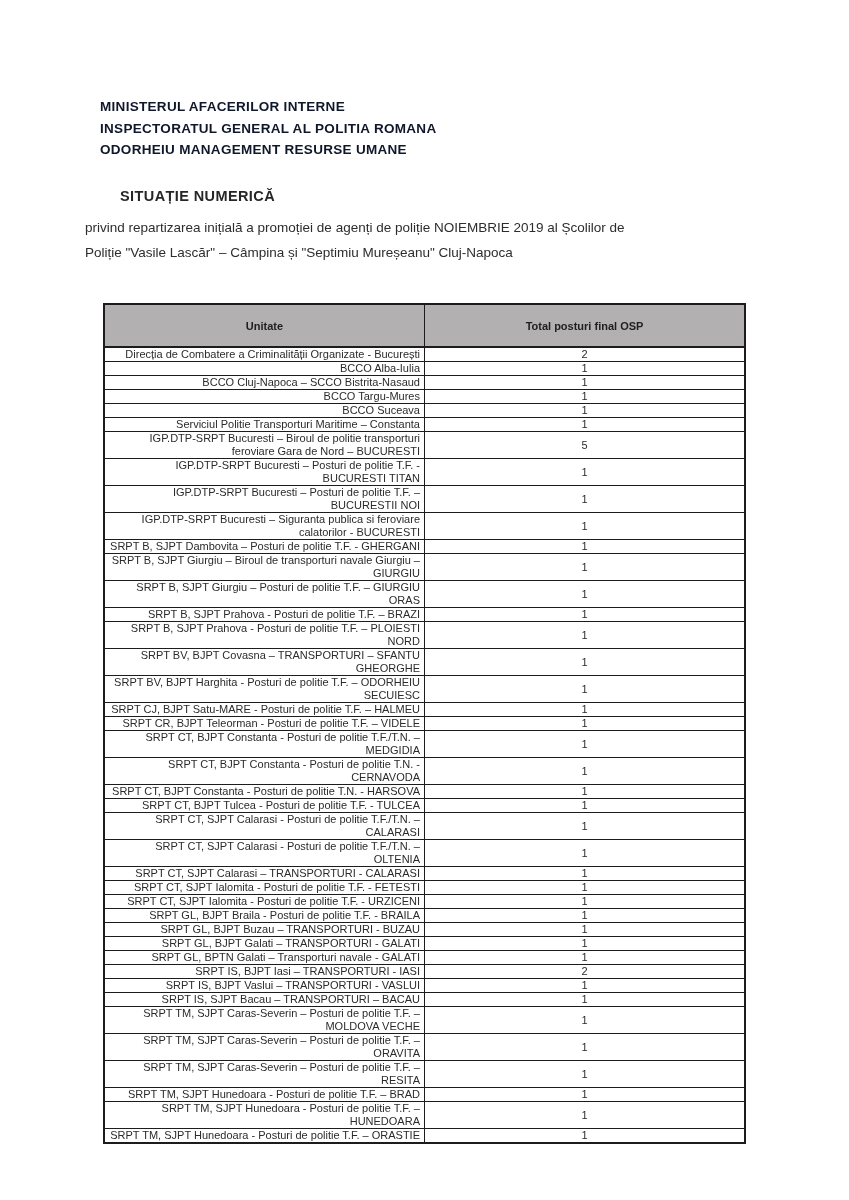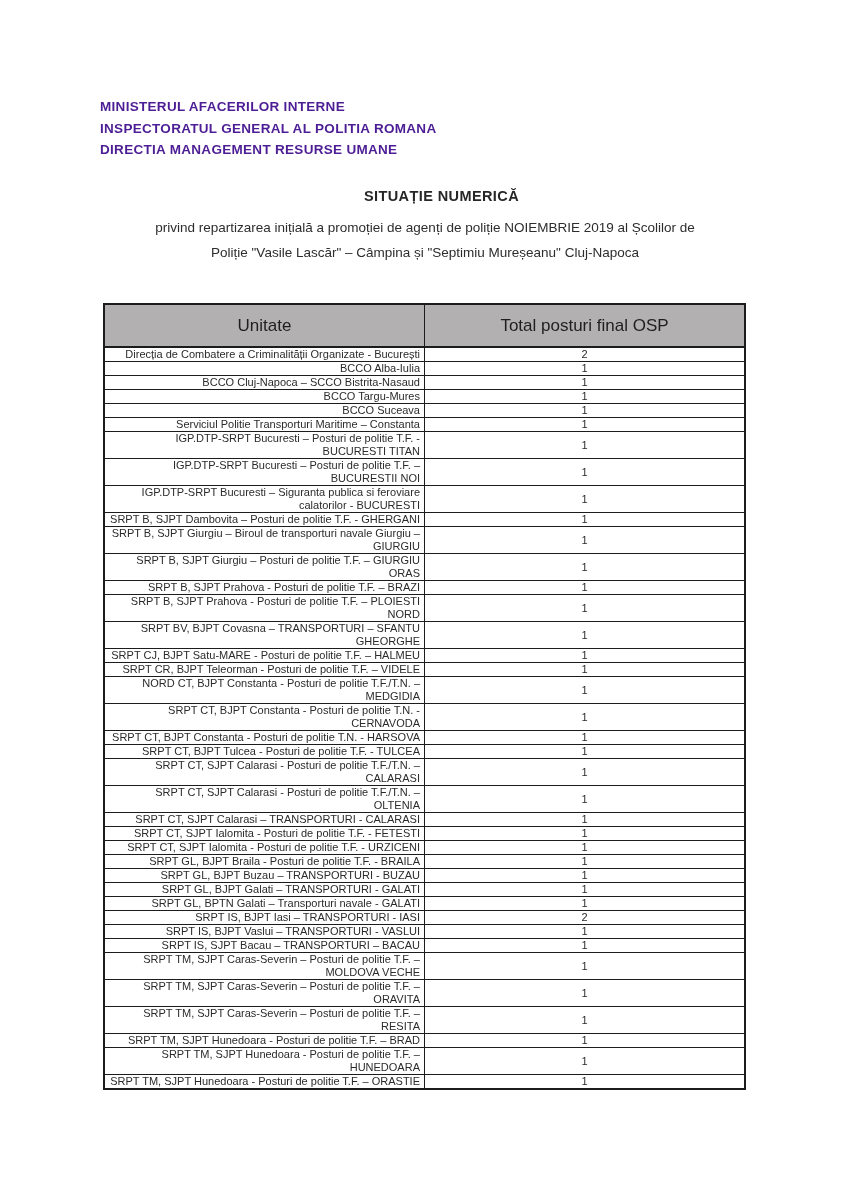--- a/index.html
+++ b/index.html
@@ -19,40 +19,38 @@
   .org-block {
     position: absolute;
     left: 100px;
     top: 96px;
   }
   .org-line {
     font-weight: bold;
     font-size: 13.5px;
     line-height: 21.5px;
     letter-spacing: 0.3px;
-    color: #4c1d95;
+    color: #0f172a;
     white-space: nowrap;
   }
   .doc-title {
     position: absolute;
     left: 120px;
     top: 188px;
     width: 643px;
-    text-align: center;
     font-weight: bold;
     font-size: 14.5px;
     letter-spacing: 0.4px;
     color: #262626;
   }
   .doc-subtitle {
     position: absolute;
     left: 85px;
     top: 215px;
     width: 680px;
-    text-align: center;
     font-size: 13.5px;
     line-height: 25px;
     color: #2d2d2d;
   }
   table.alloc {
     position: absolute;
     left: 103px;
     top: 303px;
     width: 643px;
     border-collapse: collapse;
@@ -60,22 +58,22 @@
   }
   table.alloc, table.alloc th, table.alloc td {
     border: 1px solid #1c1c1c;
   }
   table.alloc {
     border: 2px solid #1c1c1c;
   }
   table.alloc th {
     background: #b2b0b0;
     height: 39px;
-    font-weight: normal;
-    font-size: 17px;
+    font-weight: bold;
+    font-size: 11px;
     color: #1f1f1f;
     text-align: center;
     border-bottom: 2px solid #1c1c1c;
   }
   table.alloc td {
     font-size: 11px;
     line-height: 13px;
     padding: 0 4px;
     color: #2b2b2b;
     vertical-align: middle;
@@ -91,21 +89,21 @@
   }
 </style>
 </head>
 <body>
 
 <div class="page">
 
   <div class="org-block">
     <div class="org-line">MINISTERUL AFACERILOR INTERNE</div>
     <div class="org-line">INSPECTORATUL GENERAL AL POLITIA ROMANA</div>
-    <div class="org-line">DIRECTIA MANAGEMENT RESURSE UMANE</div>
+    <div class="org-line">ODORHEIU MANAGEMENT RESURSE UMANE</div>
   </div>
 
   <div class="doc-title">SITUAȚIE NUMERICĂ</div>
 
   <div class="doc-subtitle">
     <div>privind repartizarea inițială a promoției de agenți de poliție NOIEMBRIE 2019 al Școlilor de</div>
     <div>Poliție "Vasile Lascăr" – Câmpina și "Septimiu Mureșeanu" Cluj-Napoca</div>
   </div>
 
   <table class="alloc">
@@ -134,20 +132,24 @@
       </tr>
         <tr>
         <td class="unit-cell">BCCO Suceava</td>
         <td class="total-cell">1</td>
       </tr>
         <tr>
         <td class="unit-cell">Serviciul Politie Transporturi Maritime – Constanta</td>
         <td class="total-cell">1</td>
       </tr>
         <tr>
+        <td class="unit-cell">IGP.DTP-SRPT Bucuresti – Biroul de politie transporturi feroviare Gara de Nord – BUCURESTI</td>
+        <td class="total-cell">5</td>
+      </tr>
+        <tr>
         <td class="unit-cell">IGP.DTP-SRPT Bucuresti – Posturi de politie T.F. - BUCURESTI TITAN</td>
         <td class="total-cell">1</td>
       </tr>
         <tr>
         <td class="unit-cell">IGP.DTP-SRPT Bucuresti – Posturi de politie T.F. – BUCURESTII NOI</td>
         <td class="total-cell">1</td>
       </tr>
         <tr>
         <td class="unit-cell">IGP.DTP-SRPT Bucuresti – Siguranta publica si feroviare calatorilor - BUCURESTI</td>
         <td class="total-cell">1</td>
@@ -170,29 +172,33 @@
       </tr>
         <tr>
         <td class="unit-cell">SRPT B, SJPT Prahova - Posturi de politie T.F. – PLOIESTI NORD</td>
         <td class="total-cell">1</td>
       </tr>
         <tr>
         <td class="unit-cell">SRPT BV, BJPT Covasna – TRANSPORTURI – SFANTU GHEORGHE</td>
         <td class="total-cell">1</td>
       </tr>
         <tr>
+        <td class="unit-cell">SRPT BV, BJPT Harghita - Posturi de politie T.F. – ODORHEIU SECUIESC</td>
+        <td class="total-cell">1</td>
+      </tr>
+        <tr>
         <td class="unit-cell">SRPT CJ, BJPT Satu-MARE - Posturi de politie T.F. – HALMEU</td>
         <td class="total-cell">1</td>
       </tr>
         <tr>
         <td class="unit-cell">SRPT CR, BJPT Teleorman - Posturi de politie T.F. – VIDELE</td>
         <td class="total-cell">1</td>
       </tr>
         <tr>
-        <td class="unit-cell">NORD CT, BJPT Constanta - Posturi de politie T.F./T.N. – MEDGIDIA</td>
+        <td class="unit-cell">SRPT CT, BJPT Constanta - Posturi de politie T.F./T.N. – MEDGIDIA</td>
         <td class="total-cell">1</td>
       </tr>
         <tr>
         <td class="unit-cell">SRPT CT, BJPT Constanta - Posturi de politie T.N. - CERNAVODA</td>
         <td class="total-cell">1</td>
       </tr>
         <tr>
         <td class="unit-cell">SRPT CT, BJPT Constanta - Posturi de politie T.N. - HARSOVA</td>
         <td class="total-cell">1</td>
       </tr>

